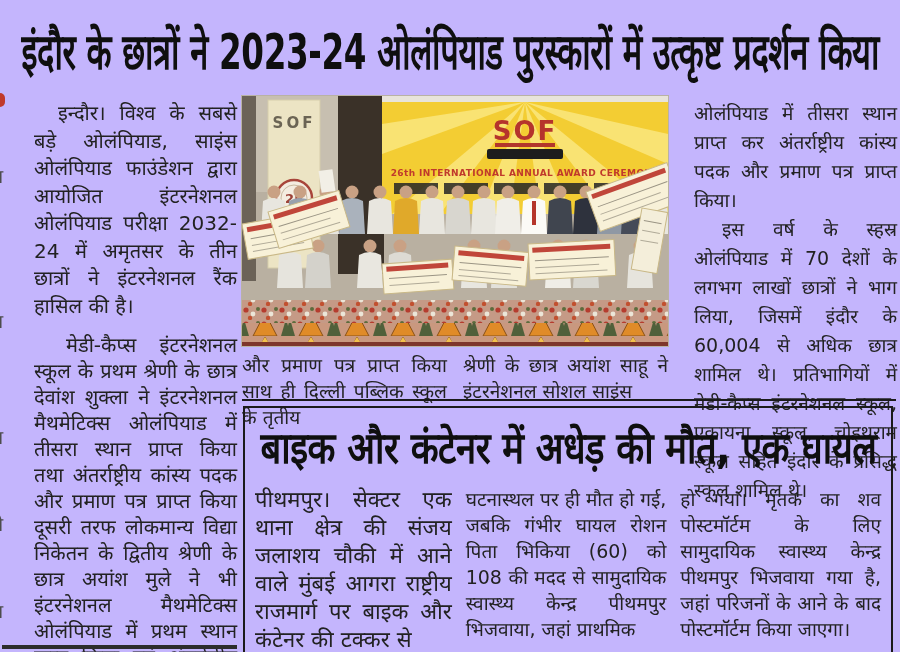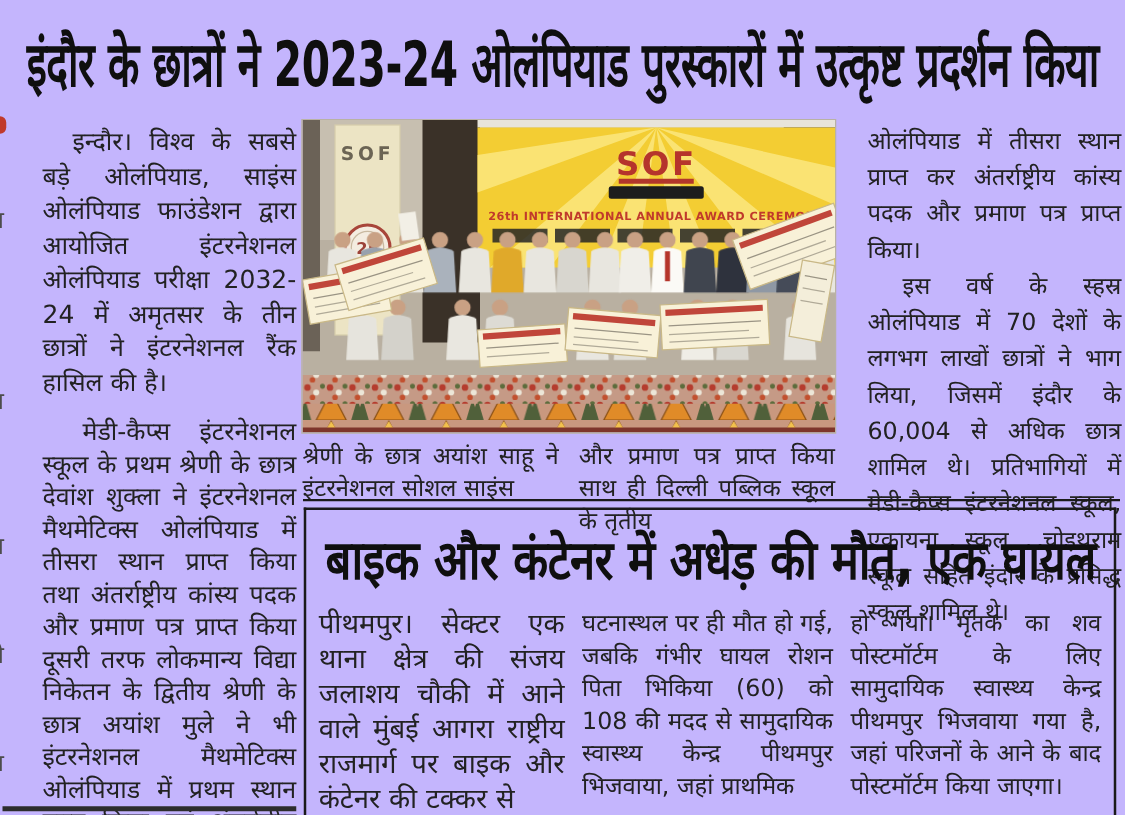--- a/index.html
+++ b/index.html
@@ -234,22 +234,22 @@
       </g>
     </svg>
   </div>
 
   <div class="colR">
     <p class="p1">ओलंपियाड में तीसरा स्थान प्राप्त कर अंतर्राष्ट्रीय कांस्य पदक और प्रमाण पत्र प्राप्त किया।</p>
     <p class="p2">इस वर्ष के स्हस्र ओलंपियाड में 70 देशों के लगभग लाखों छात्रों ने भाग लिया, जिसमें इंदौर के 60,004 से अधिक छात्र शामिल थे। प्रतिभागियों में मेडी-कैप्स इंटरनेशनल स्कूल, एकायना स्कूल, चोइथराम स्कूल सहित इंदौर के प्रसिद्ध स्कूल शामिल थे।</p>
   </div>
 
   <div class="underphoto">
+    <p>और प्रमाण पत्र प्राप्त किया साथ ही दिल्ली पब्लिक स्कूल के तृतीय</p>
     <p>श्रेणी के छात्र अयांश साहू ने इंटरनेशनल सोशल साइंस</p>
-    <p>और प्रमाण पत्र प्राप्त किया साथ ही दिल्ली पब्लिक स्कूल के तृतीय</p>
   </div>
   <div class="ruleA"></div>
 
   <div class="a2box">
     <div class="h2-wrap">
       <span class="h2-text" style="transform: scale(0.886331, 1.06); transform-origin: center center;">बाइक और कंटेनर में अधेड़ की मौत, एक घायल</span>
     </div>
     <div class="a2cols">
       <p class="c1">पीथमपुर। सेक्टर एक थाना क्षेत्र की संजय जलाशय चौकी में आने वाले मुंबई आगरा राष्ट्रीय राजमार्ग पर बाइक और कंटेनर की टक्कर से</p>
       <p class="c2">घटनास्थल पर ही मौत हो गई, जबकि गंभीर घायल रोशन पिता भिकिया (60) को 108 की मदद से सामुदायिक स्वास्थ्य केन्द्र पीथमपुर भिजवाया, जहां प्राथमिक</p>

